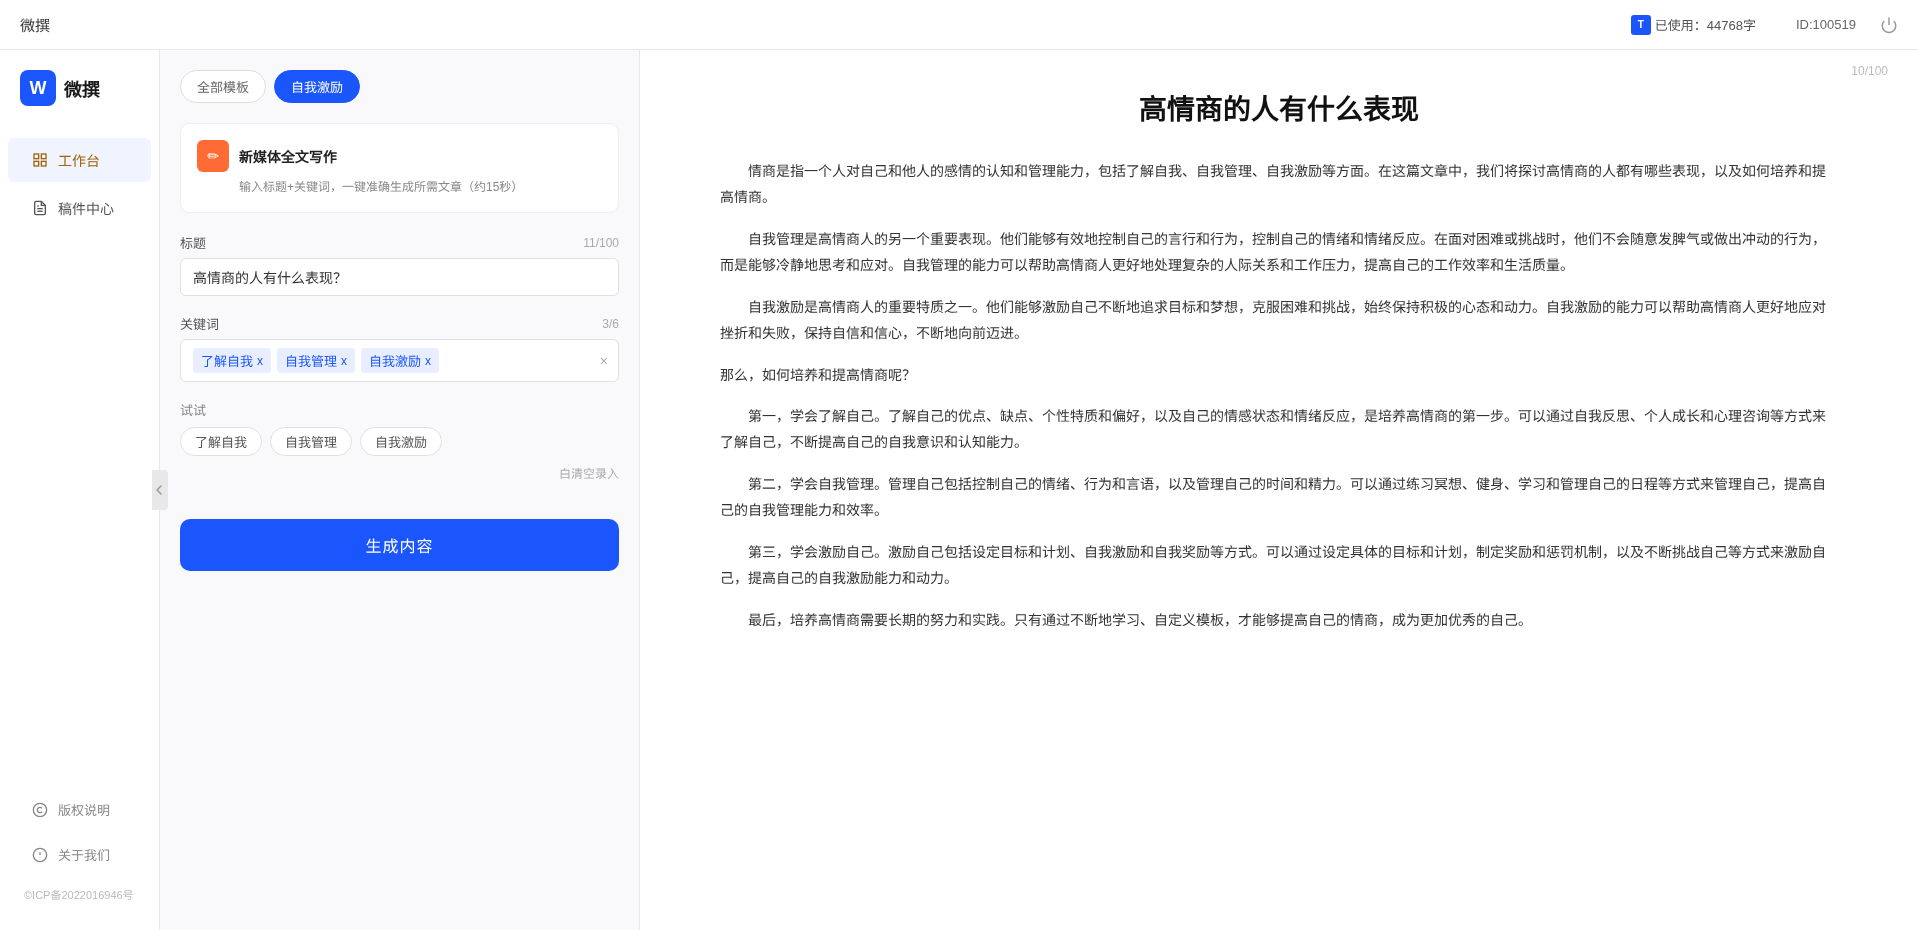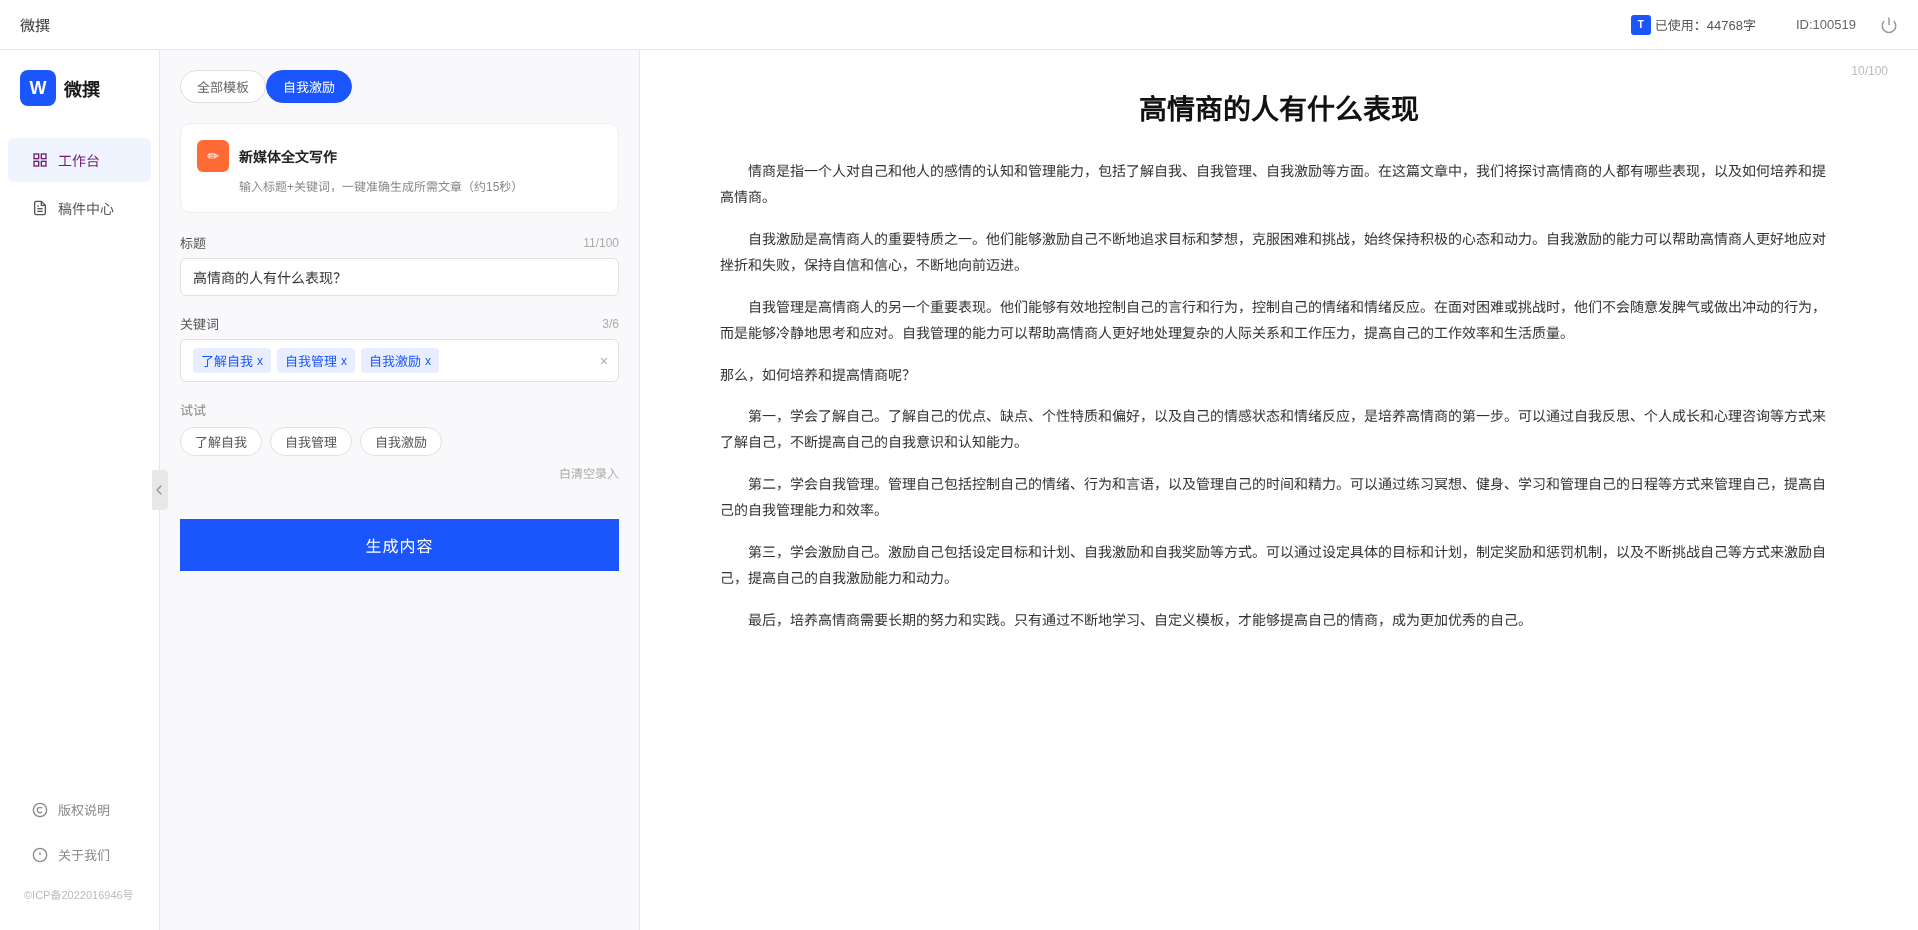--- a/index.html
+++ b/index.html
@@ -56,21 +56,21 @@
       display: flex;
       align-items: center;
       gap: 10px;
       padding: 12px 24px;
       font-size: 14px;
       color: #555;
       cursor: pointer;
       border-radius: 6px;
       margin: 2px 8px;
     }
-    .sidebar-item.active { color: #701a75; background: #f0f4ff; }
+    .sidebar-item.active { color: #a16207; background: #f0f4ff; }
     .sidebar-item svg { width: 16px; height: 16px; flex-shrink: 0; }
     .sidebar-bottom { margin-top: auto; padding: 0; }
     .sidebar-bottom .sidebar-item { color: #888; font-size: 13px; }
     .icp-text { font-size: 11px; color: #bbb; padding: 8px 24px; }
 
     
     .collapse-btn {
       position: absolute;
       left: 152px;
       top: 50%;
@@ -90,21 +90,21 @@
     .center-panel {
       width: 480px;
       background: #f9f9fb;
       border-right: 1px solid #e8e8e8;
       padding: 20px;
       overflow-y: auto;
       flex-shrink: 0;
       position: relative;
     }
 
-    .template-tabs { display: flex; margin-bottom: 20px; }
+    .template-tabs { display: flex; gap: 8px; margin-bottom: 20px; }
     .tab-btn {
       padding: 6px 16px;
       border-radius: 20px;
       font-size: 13px;
       cursor: pointer;
       border: 1px solid #ddd;
       background: #fff;
       color: #666;
     }
     .tab-btn.active { background: #1a56fb; color: #fff; border-color: #1a56fb; }
@@ -202,21 +202,21 @@
     
     .section-label { font-size: 13px; color: #888; margin-bottom: 6px; }
 
     
     .generate-btn {
       width: 100%;
       padding: 14px;
       background: #1a56fb;
       color: #fff;
       border: none;
-      border-radius: 0;
+      border-radius: 10px;
       font-size: 16px;
       cursor: pointer;
       margin-top: 20px;
       letter-spacing: 1px;
     }
 
     
     .content-panel {
       flex: 1;
       background: #fff;
@@ -436,22 +436,22 @@
 
   <div class="content-panel">
 
     <span class="page-count-label">10/100</span>
 
     <div class="content-area">
       <h1 class="article-title">高情商的人有什么表现</h1>
 
       <div class="article-body" id="article-body">
       <p>情商是指一个人对自己和他人的感情的认知和管理能力，包括了解自我、自我管理、自我激励等方面。在这篇文章中，我们将探讨高情商的人都有哪些表现，以及如何培养和提高情商。</p>
+          <p>自我管理是高情商人的另一个重要表现。他们能够有效地控制自己的言行和行为，控制自己的情绪和情绪反应。在面对困难或挑战时，他们不会随意发脾气或做出冲动的行为，而是能够冷静地思考和应对。自我管理的能力可以帮助高情商人更好地处理复杂的人际关系和工作压力，提高自己的工作效率和生活质量。</p>
           <p>自我激励是高情商人的重要特质之一。他们能够激励自己不断地追求目标和梦想，克服困难和挑战，始终保持积极的心态和动力。自我激励的能力可以帮助高情商人更好地应对挫折和失败，保持自信和信心，不断地向前迈进。</p>
-          <p>自我管理是高情商人的另一个重要表现。他们能够有效地控制自己的言行和行为，控制自己的情绪和情绪反应。在面对困难或挑战时，他们不会随意发脾气或做出冲动的行为，而是能够冷静地思考和应对。自我管理的能力可以帮助高情商人更好地处理复杂的人际关系和工作压力，提高自己的工作效率和生活质量。</p>
           <p class="no-indent" style="font-weight: 500;">那么，如何培养和提高情商呢？</p>
           <p>第一，学会了解自己。了解自己的优点、缺点、个性特质和偏好，以及自己的情感状态和情绪反应，是培养高情商的第一步。可以通过自我反思、个人成长和心理咨询等方式来了解自己，不断提高自己的自我意识和认知能力。</p>
           <p>第二，学会自我管理。管理自己包括控制自己的情绪、行为和言语，以及管理自己的时间和精力。可以通过练习冥想、健身、学习和管理自己的日程等方式来管理自己，提高自己的自我管理能力和效率。</p>
           <p>第三，学会激励自己。激励自己包括设定目标和计划、自我激励和自我奖励等方式。可以通过设定具体的目标和计划，制定奖励和惩罚机制，以及不断挑战自己等方式来激励自己，提高自己的自我激励能力和动力。</p>
           <p>最后，培养高情商需要长期的努力和实践。只有通过不断地学习、自定义模板，才能够提高自己的情商，成为更加优秀的自己。</p>
         </div>
     </div>
 
   </div>
 

